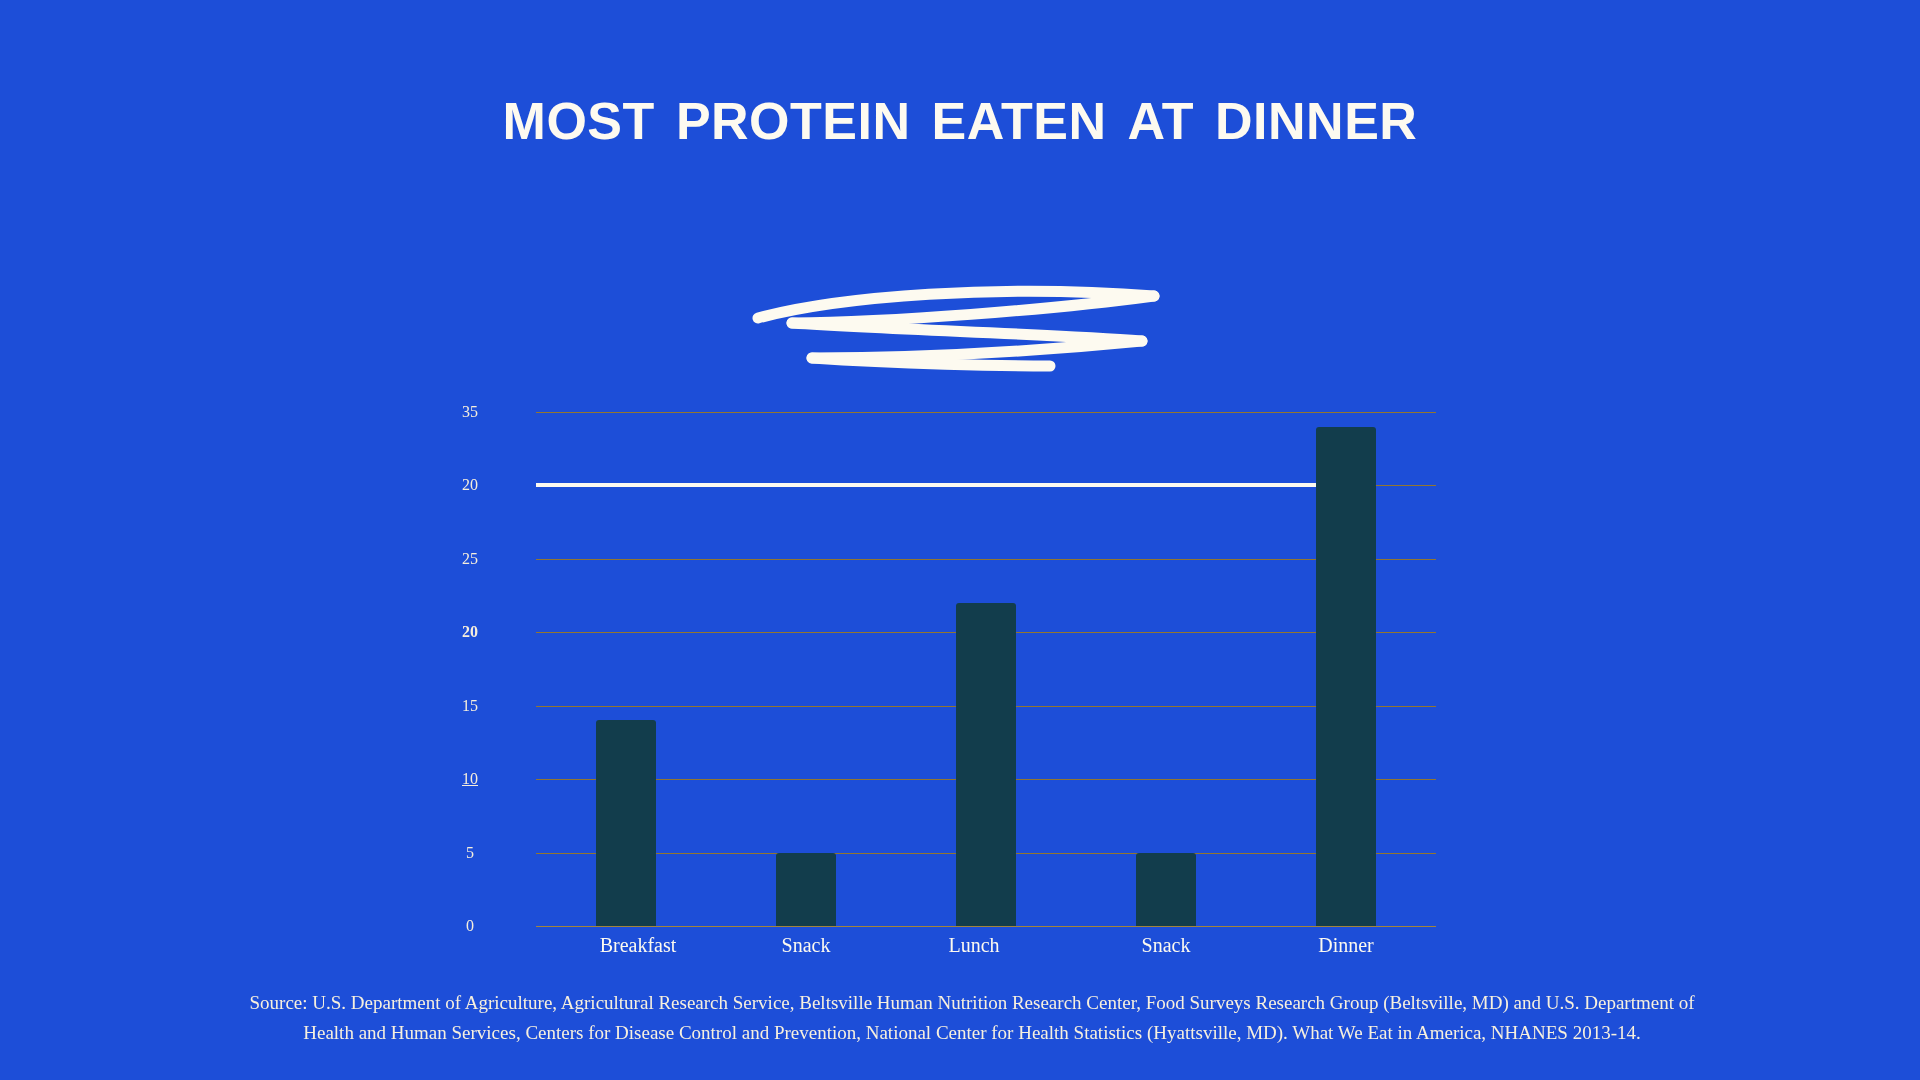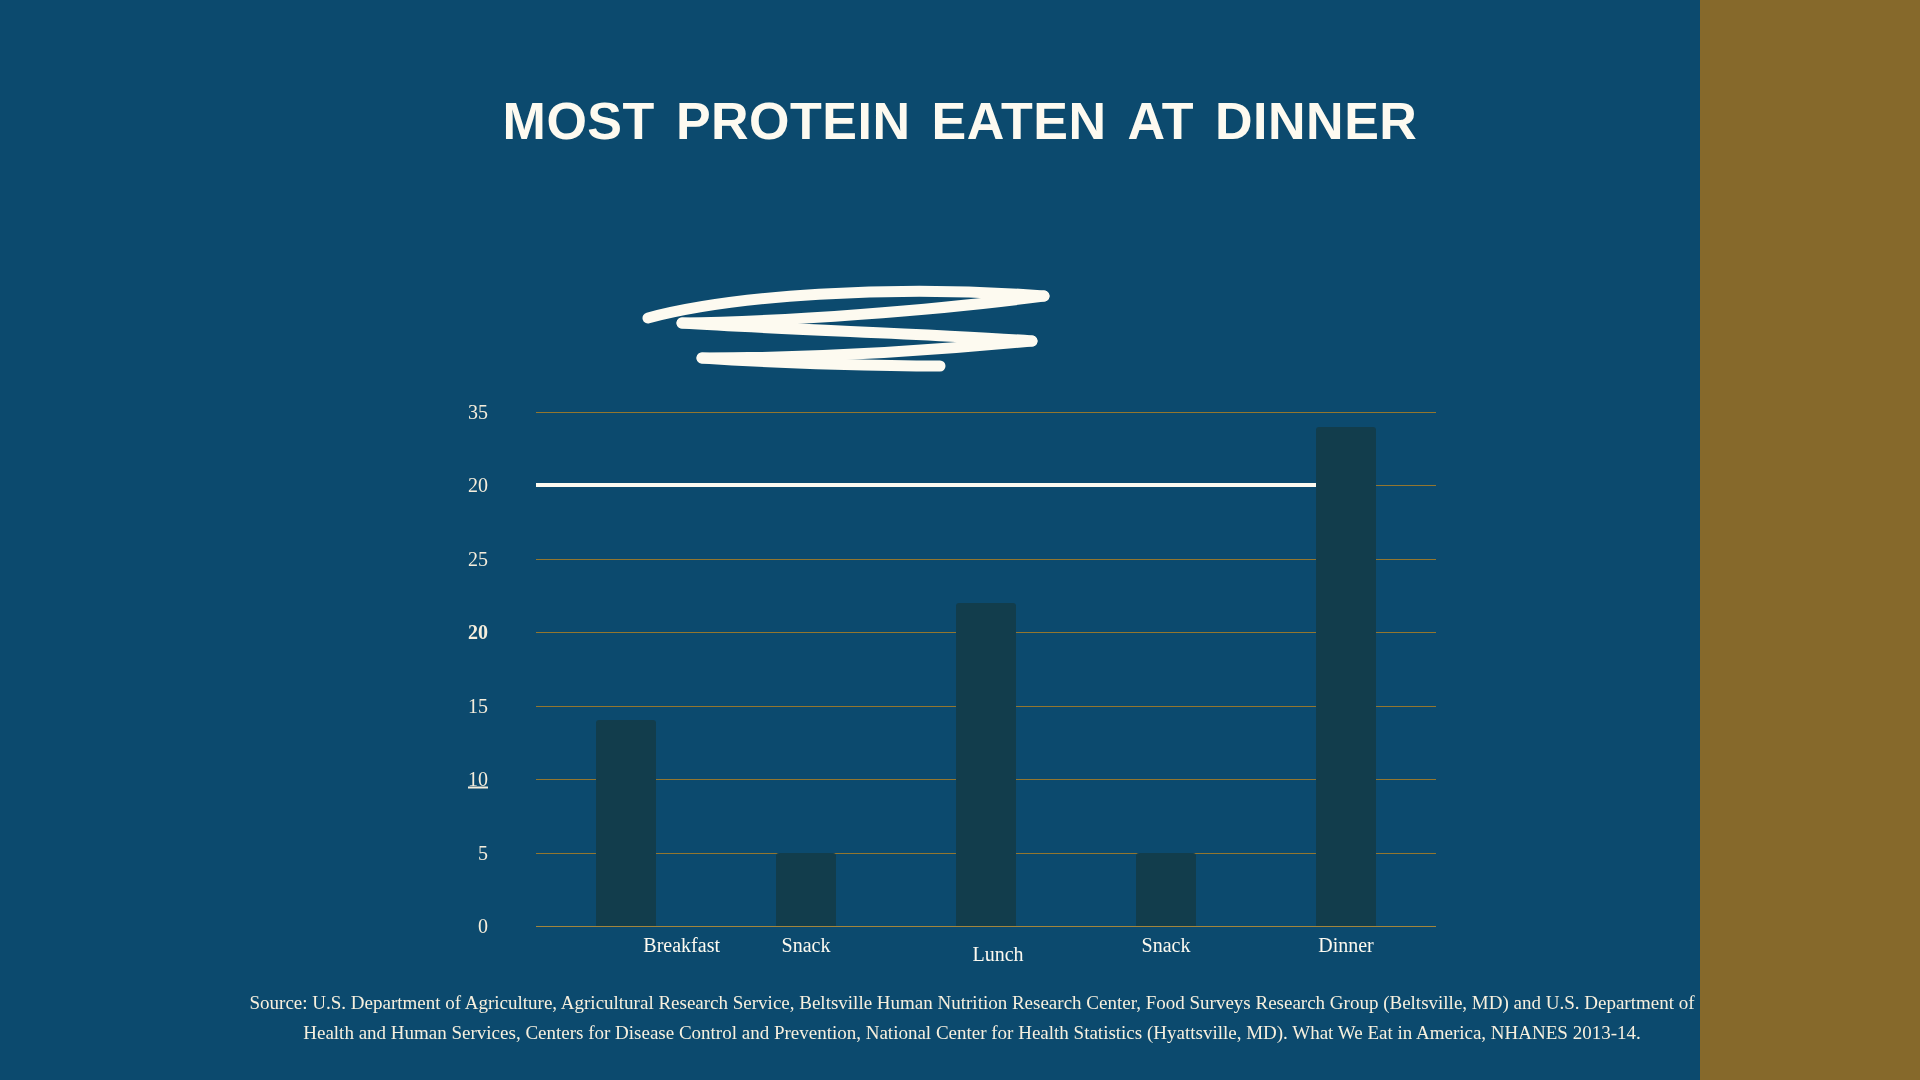--- a/index.html
+++ b/index.html
@@ -4,22 +4,22 @@
 <style>
   * { margin:0; padding:0; box-sizing:border-box; }
   html, body {
     width:1920px; height:1080px;
     background:#86692b;
     font-family:"Liberation Sans", sans-serif;
     overflow:hidden;
   }
   #slide {
     position:relative;
-    width:1700px; height:1080px;
-    background:#0c4a6e;
+    width:1920px; height:1080px;
+    background:#1d4ed8;
   }
 
   
   #title-block {
     position:absolute;
     top:66px; left:0; width:1920px;
     text-align:center;
   }
   .title-line {
     font-family:"Liberation Sans", sans-serif;
@@ -55,25 +55,25 @@
     height:514px;
   }
   .gridline {
     position:absolute;
     left:0; width:900px; height:1px;
     background:#93762f;
   }
   .gridline.axis0 { background:#a2853c; }
   .ytick {
     position:absolute;
-    right:12px;
+    right:0;
     width:60px;
-    text-align:right;
+    text-align:center;
     font-family:"Liberation Serif", serif;
-    font-size:20px;
+    font-size:16px;
     color:#f6eedc;
     transform:translateY(-50%);
   }
   #ylabels { position:absolute; left:-66px; top:6px; width:60px; height:514px; }
 
   .bar {
     position:absolute;
     bottom:0;
     background:#123d4c;
     border-radius:3px 3px 0 0;
@@ -147,25 +147,25 @@
     <div id="plot">
         <div class="gridline axis0" style="top: 514px;"></div>
         <div class="gridline" style="top: 440.571px;"></div>
         <div class="gridline" style="top: 367.143px;"></div>
         <div class="gridline" style="top: 293.714px;"></div>
         <div class="gridline" style="top: 220.286px;"></div>
         <div class="gridline" style="top: 146.857px;"></div>
         <div class="gridline" style="top: 73.4286px;"></div>
         <div class="gridline" style="top: 0px;"></div>
         <div class="bar" title="Breakfast: 14" style="left: 60px; width: 60px; height: 205.6px; background: rgb(18, 61, 76);"></div>
-        <div class="xlabel" style="left: 4px; width: 180px; text-align: right;">Breakfast</div>
+        <div class="xlabel" style="left: 12px; width: 180px;">Breakfast</div>
         <div class="bar" title="Snack: 5" style="left: 240px; width: 60px; height: 73.4286px; background: rgb(18, 61, 76);"></div>
         <div class="xlabel" style="left: 180px; width: 180px;">Snack</div>
         <div class="bar" title="Lunch: 22" style="left: 420px; width: 60px; height: 323.086px; background: rgb(18, 61, 76);"></div>
-        <div class="xlabel" style="left: 372px; width: 180px; margin-top: 9px;">Lunch</div>
+        <div class="xlabel" style="left: 348px; width: 180px;">Lunch</div>
         <div class="bar" title="Snack: 5" style="left: 600px; width: 60px; height: 73.4286px; background: rgb(18, 61, 76);"></div>
         <div class="xlabel" style="left: 540px; width: 180px;">Snack</div>
         <div class="bar" title="Dinner: 34" style="left: 780px; width: 60px; height: 499.314px; background: rgb(18, 61, 76);"></div>
         <div class="xlabel" style="left: 720px; width: 180px;">Dinner</div>
         <div id="targetline" style="left: 0px; width: 780px; top: 71.4286px; background: rgb(253, 250, 240);"></div>
       </div>
   </div>
 
   <div id="source">Source: U.S. Department of Agriculture, Agricultural Research Service, Beltsville Human Nutrition Research Center, Food Surveys Research Group (Beltsville, MD) and U.S. Department of Health and Human Services, Centers for Disease Control and Prevention, National Center for Health Statistics (Hyattsville, MD). What We Eat in America, NHANES 2013-14.</div>
 

